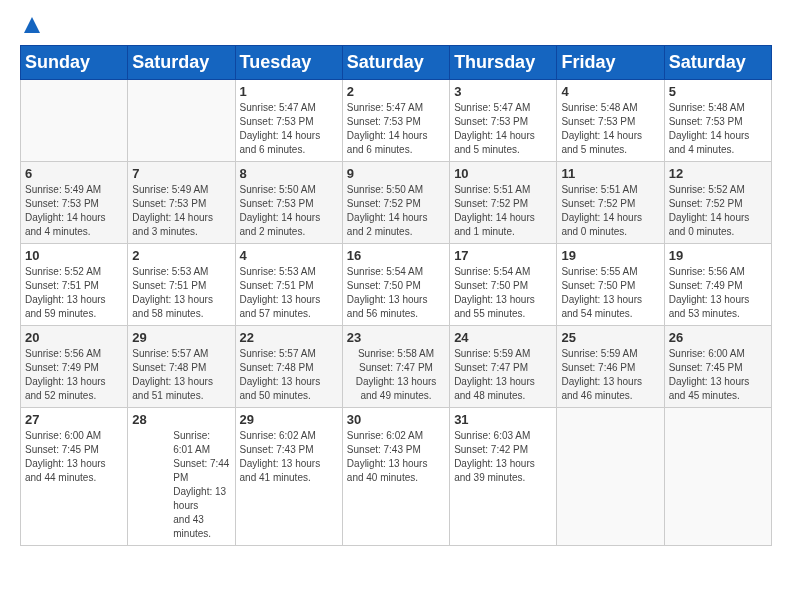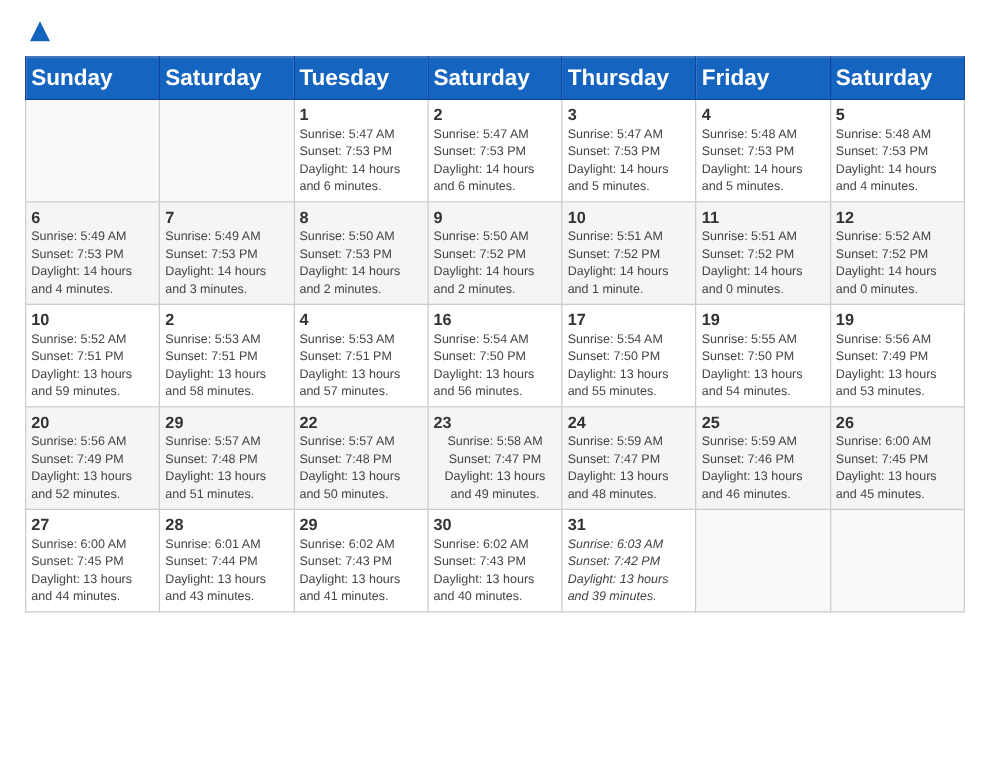--- a/index.html
+++ b/index.html
@@ -324,42 +324,42 @@
       <tr>
         <td>
           <div class="day-number">27</div>
           <div class="day-info" style="white-space: pre-line;">Sunrise: 6:00 AM
 Sunset: 7:45 PM
 Daylight: 13 hours
 and 44 minutes.</div>
         </td>
         <td>
           <div class="day-number">28</div>
-          <div class="day-info" style="white-space: pre-line;">Sunrise: 6:01 AM
+          <div class="day-info" style="white-space: pre-line; margin-left: 41px;">Sunrise: 6:01 AM
 Sunset: 7:44 PM
 Daylight: 13 hours
 and 43 minutes.</div>
         </td>
         <td>
           <div class="day-number">29</div>
           <div class="day-info" style="white-space: pre-line;">Sunrise: 6:02 AM
 Sunset: 7:43 PM
 Daylight: 13 hours
 and 41 minutes.</div>
         </td>
         <td>
           <div class="day-number">30</div>
           <div class="day-info" style="white-space: pre-line;">Sunrise: 6:02 AM
 Sunset: 7:43 PM
 Daylight: 13 hours
 and 40 minutes.</div>
         </td>
         <td>
           <div class="day-number">31</div>
-          <div class="day-info" style="white-space: pre-line; font-style: italic;">Sunrise: 6:03 AM
+          <div class="day-info" style="white-space: pre-line;">Sunrise: 6:03 AM
 Sunset: 7:42 PM
 Daylight: 13 hours
 and 39 minutes.</div>
         </td>
         <td class="empty"></td>
         <td class="empty"></td>
       </tr>
     </tbody>
 </table>
 

